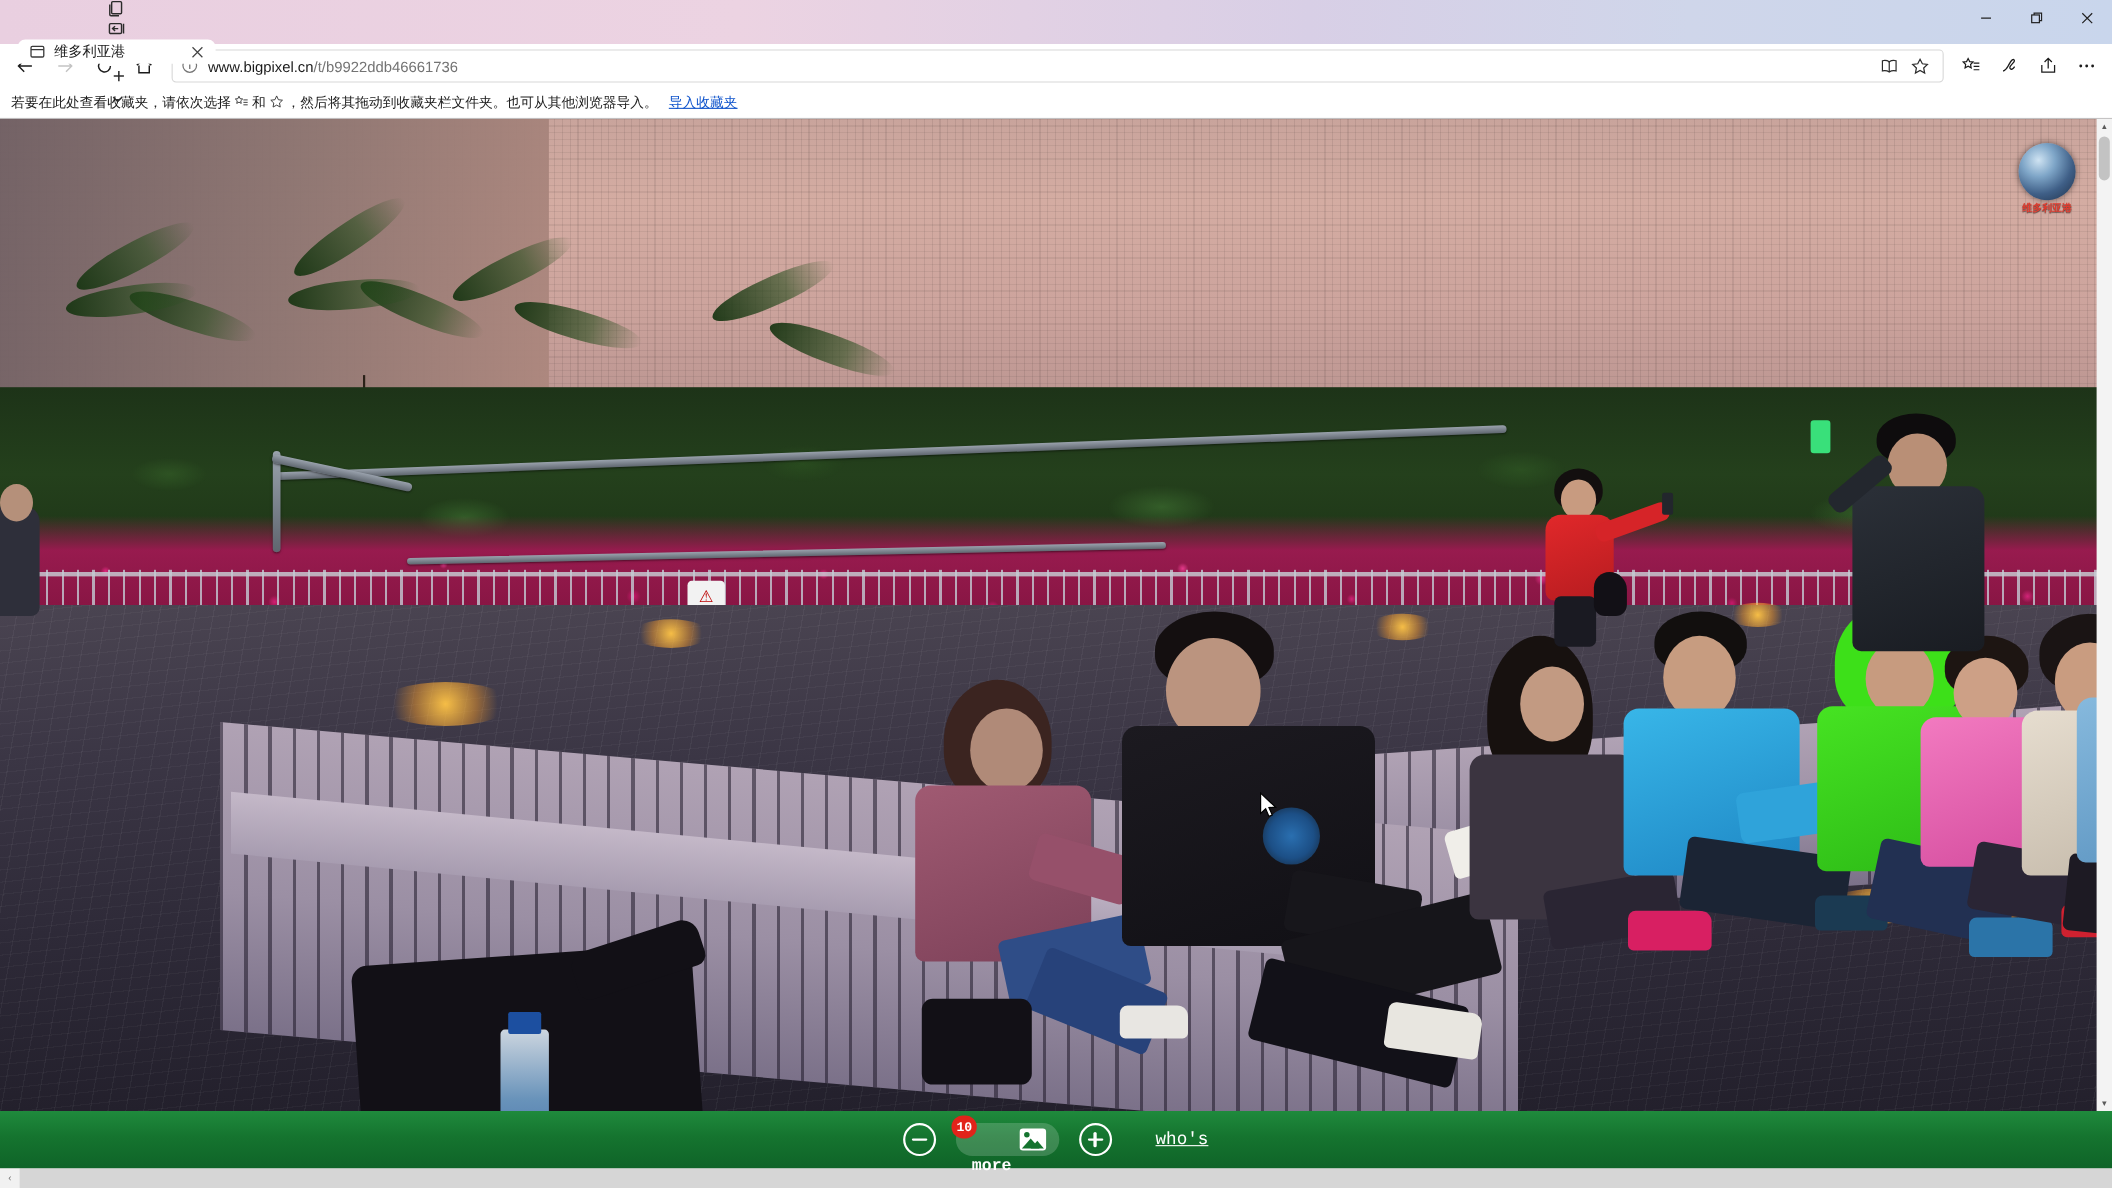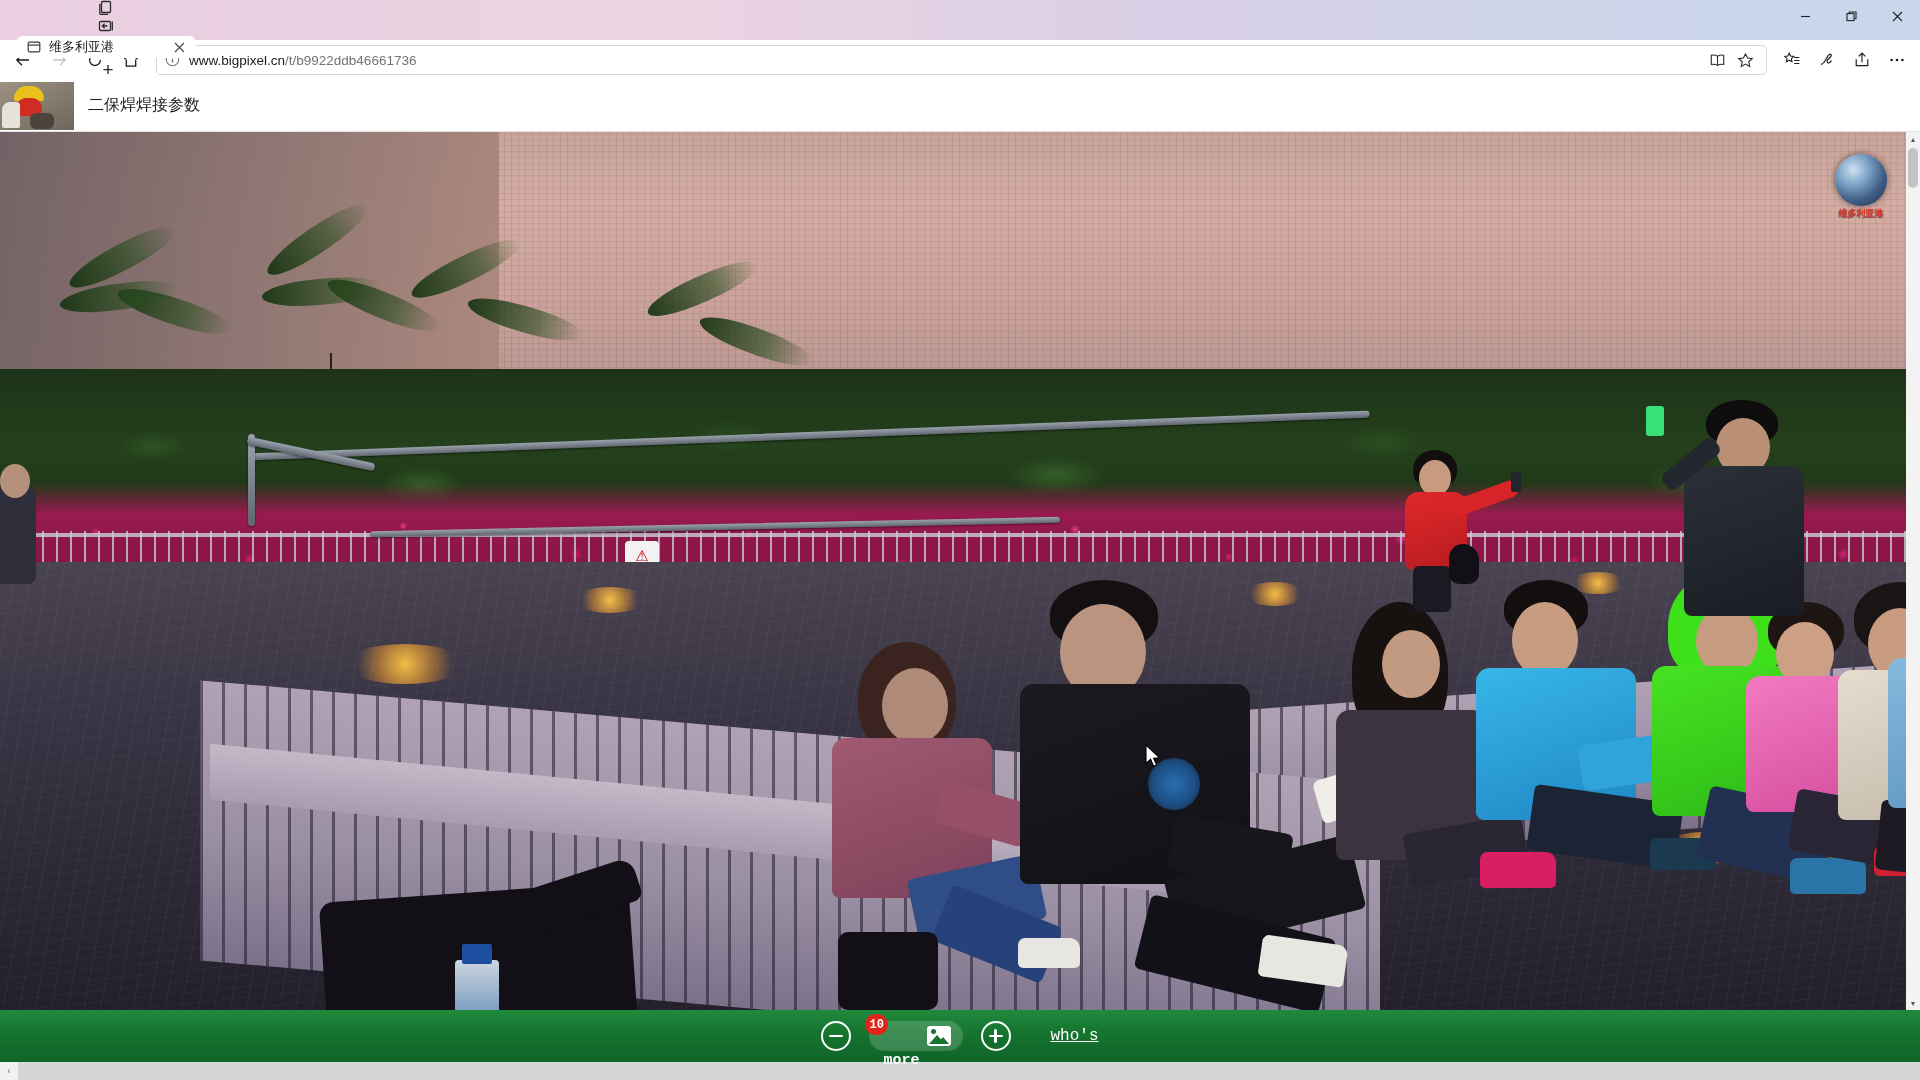--- a/index.html
+++ b/index.html
@@ -337,30 +337,38 @@
       <div class="nr-btn">
         <svg width="18" height="18" viewBox="0 0 18 18">
             <circle cx="3.6" cy="9" r="1.3" fill="#1b1b1b"></circle>
             <circle cx="9" cy="9" r="1.3" fill="#1b1b1b"></circle>
             <circle cx="14.4" cy="9" r="1.3" fill="#1b1b1b"></circle>
           </svg>
       </div>
     </div>
   </div>
 
-
-  <div class="page-head">
-    <div class="ph-thumb" style="background:linear-gradient(150deg,#9c9183 0%,#8b8174 38%,#6f675c 100%); position:relative;">
-      <div style="position:absolute;left:14px;top:4px;width:30px;height:15px;border-radius:15px 15px 3px 3px;background:#e8c11c;"></div>
-      <div style="position:absolute;left:16px;top:16px;width:26px;height:18px;border-radius:10px 10px 6px 6px;background:#cf2c23;"></div>
-      <div style="position:absolute;left:2px;top:20px;width:18px;height:26px;border-radius:8px 4px 2px 2px;background:#e6e2db;"></div>
-      <div style="position:absolute;left:30px;top:31px;width:24px;height:16px;border-radius:6px;background:#4a443c;"></div>
-    </div>
-    <div class="ph-title">二保焊焊接参数</div>
+  <div class="bookmarks">
+    <span class="bm-text">若要在此处查看收藏夹，请依次选择</span>
+    <span class="bm-ic">
+      <svg width="13" height="13" viewBox="0 0 14 14">
+          <path d="M4.6 1.6 5.7 4l2.5.3-1.9 1.8.5 2.5L4.6 7.4 2.4 8.6l.5-2.5L1 4.3 3.5 4z" fill="none" stroke="#333" stroke-width=".9"></path>
+          <path d="M8.9 5.2h4.2M8.9 7.6h4.2M8.9 10h4.2" stroke="#333" stroke-width=".9"></path>
+        </svg>
+    </span>
+    <span class="bm-text">和</span>
+    <span class="bm-ic">
+      <svg width="13" height="13" viewBox="0 0 14 14">
+          <path d="M7 1.3 8.7 5l4 .5-2.9 2.7.7 4L7 10.3 3.5 12.2l.7-4L1.3 5.5l4-.5z" fill="none" stroke="#333" stroke-width=".9"></path>
+        </svg>
+    </span>
+    <span class="bm-text">，然后将其拖动到收藏夹栏文件夹。也可从其他浏览器导入。</span>
+    <span class="bm-link">导入收藏夹</span>
   </div>
+
 
   <div class="viewer">
     <div class="scene">
 
       <div class="wall">
         <div class="wall-grid"></div>
         <div class="wall-left"></div>
       </div>
 
       <div>

